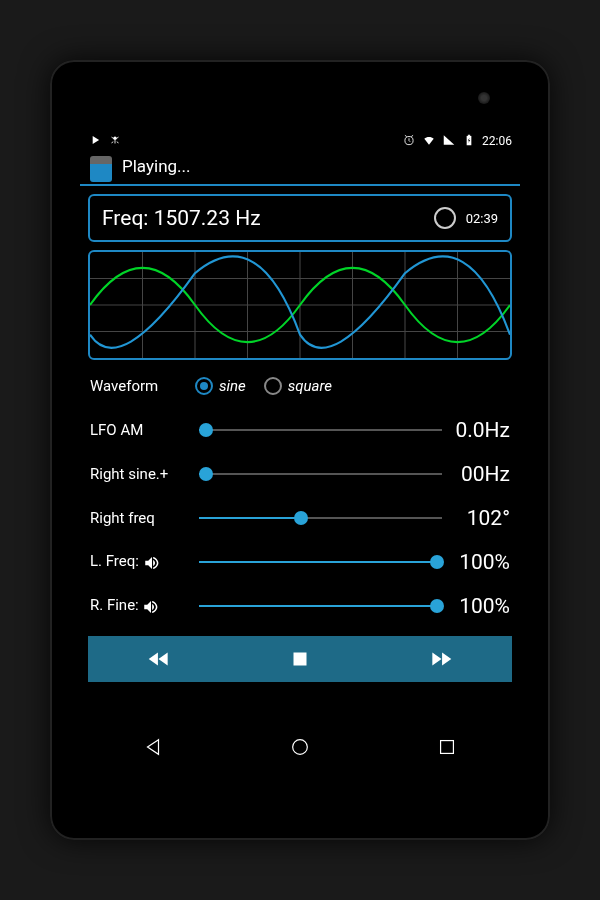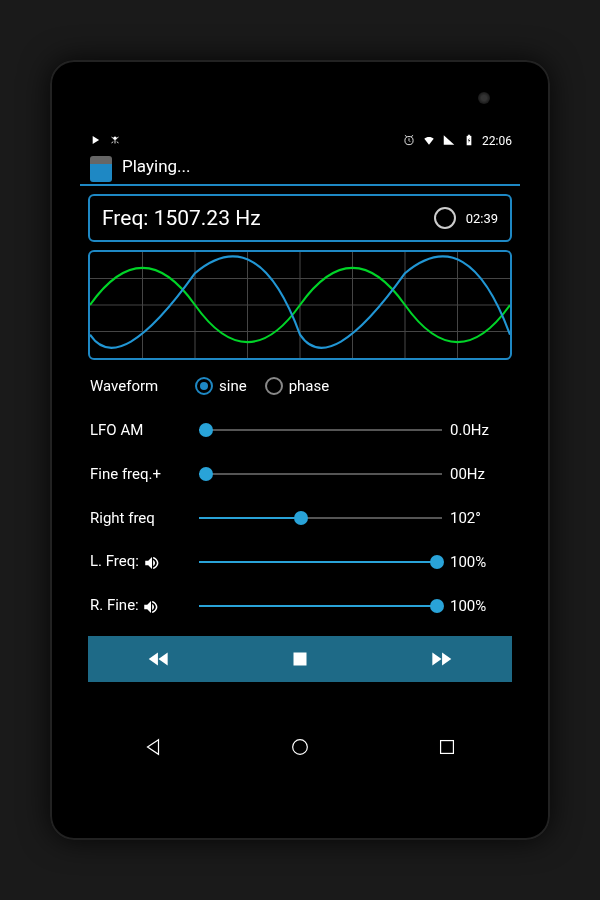--- a/index.html
+++ b/index.html
@@ -87,23 +87,23 @@
     position: relative;
   }
   .oscillo svg { width: 100%; height: 100%; }
   .row {
     display: flex;
     align-items: center;
     padding: 4px 2px;
     min-height: 36px;
   }
   .row-label { width: 105px; font-size: 15px; }
-  .row-value { width: 60px; text-align: left; font-size: 15px; }
+  .row-value { width: 60px; text-align: right; font-size: 21px; }
   .radio-group { display: flex; gap: 18px; align-items: center; }
-  .radio-item { display: flex; align-items: center; gap: 6px; font-size: 15px; }
+  .radio-item { display: flex; align-items: center; gap: 6px; font-size: 15px; font-style: italic; }
   .radio-outer {
     width: 18px; height: 18px;
     border: 2px solid #888;
     border-radius: 50%;
     display: flex;
     align-items: center;
     justify-content: center;
   }
   .radio-outer.selected { border-color: #1e88c4; }
   .radio-inner {
@@ -233,37 +233,37 @@
         <div class="row-label">Waveform</div>
         <div class="radio-group">
           <div class="radio-item">
             <div class="radio-outer selected">
                 <div class="radio-inner"></div>
               </div>
             <span>sine</span>
           </div>
           <div class="radio-item">
             <div class="radio-outer"></div>
-            <span>phase</span>
+            <span>square</span>
           </div>
         </div>
       </div>
 
       <div class="row">
         <div class="row-label">LFO AM</div>
         <div class="slider-wrap">
           <div class="slider-track"></div>
           <div class="slider-fill" style="width:3%"></div>
           <div class="slider-thumb" style="left:3%"></div>
         </div>
         <div class="row-value">0.0Hz</div>
       </div>
 
       <div class="row">
-        <div class="row-label">Fine freq.+</div>
+        <div class="row-label">Right sine.+</div>
         <div class="slider-wrap">
           <div class="slider-track"></div>
           <div class="slider-fill" style="width:3%"></div>
           <div class="slider-thumb" style="left:3%"></div>
         </div>
         <div class="row-value">00Hz</div>
       </div>
 
       <div class="row">
         <div class="row-label">Right freq</div>

